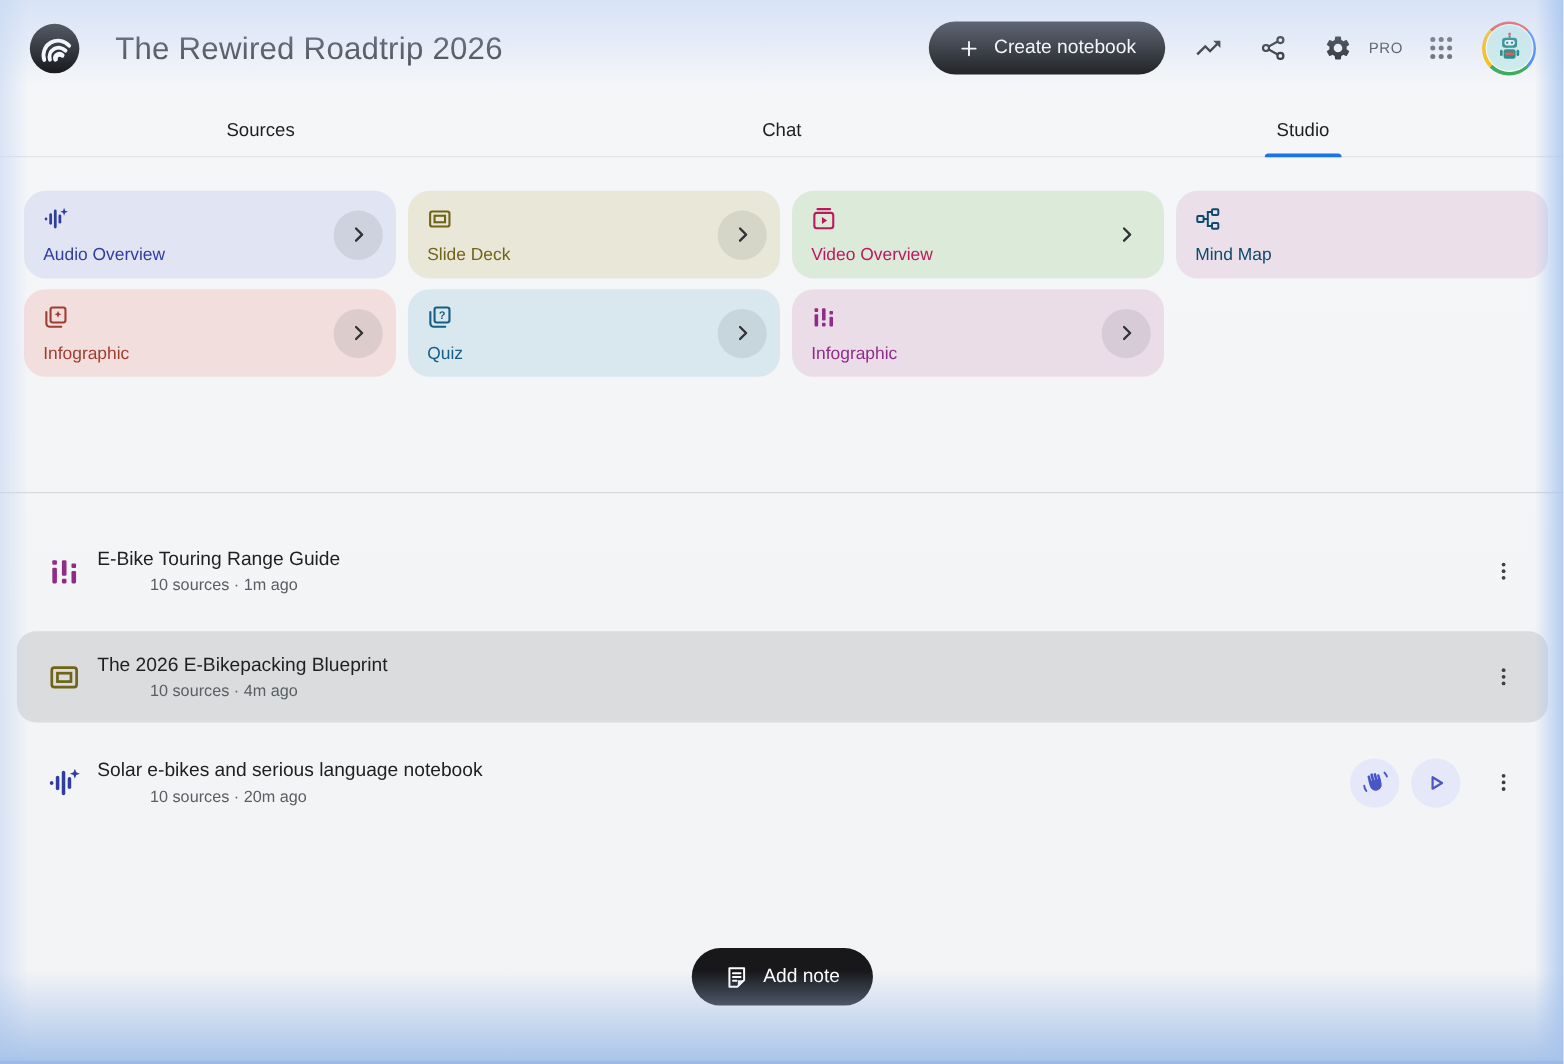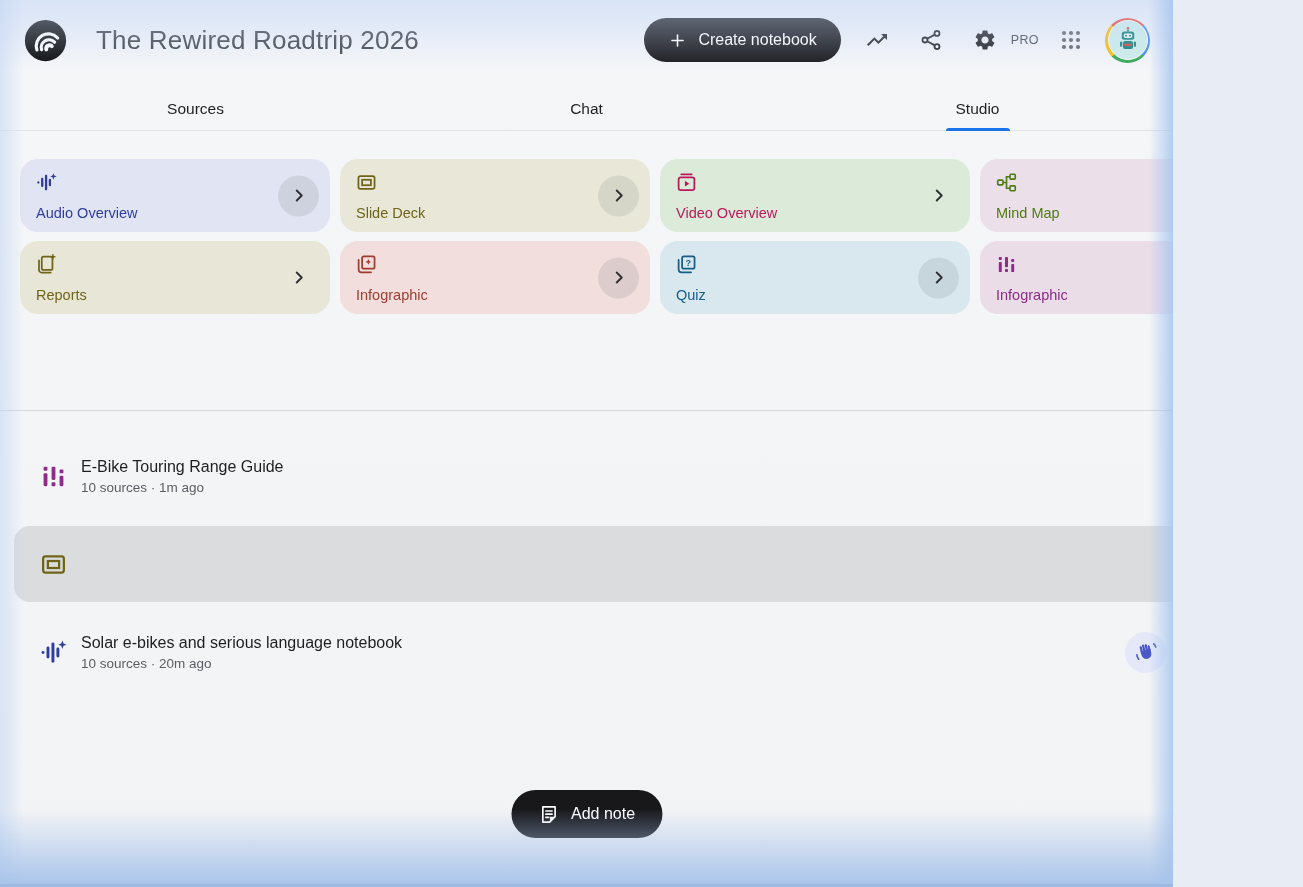--- a/index.html
+++ b/index.html
@@ -1,18 +1,18 @@
 <!DOCTYPE html>
 <html><head>
 <meta charset="utf-8">
 <style>
   * { margin:0; padding:0; box-sizing:border-box; }
   html,body { background:#e7ecf5; }
   body { font-family:"Liberation Sans", sans-serif; }
-  #app { position:relative; width:1173px; height:887px; overflow:hidden;
+  #app { position:relative; width:1303px; height:887px; overflow:hidden;
          background:linear-gradient(180deg,#eef2fa 0px,#f5f6f8 75px,#f2f3f5 100%); }
 
   
   .glow { position:absolute; pointer-events:none; z-index:50; }
   .glow-top { top:0; left:0; right:0; height:70px;
     background:linear-gradient(180deg,rgba(198,215,243,.55),rgba(244,245,248,0)); }
   .glow-left { top:0; bottom:0; left:0; width:24px;
     background:linear-gradient(90deg,rgba(198,215,243,.6),rgba(244,245,248,0)); }
   .glow-right { top:0; bottom:0; right:0; width:24px;
     background:linear-gradient(270deg,rgba(166,197,240,.85),rgba(244,245,248,0)); }
@@ -66,21 +66,21 @@
 
   
   .list { position:absolute; top:438px; left:14px; width:1276px; display:flex;
           flex-direction:column; gap:12px; z-index:2; }
   .row { display:flex; align-items:center; height:76px; border-radius:16px;
          padding:0 25px 0 26px; cursor:pointer; }
   .row-icon { width:27px; height:27px; margin-right:14px; flex:0 0 auto; }
   .row-icon svg { width:27px; height:27px; display:block; }
   .row-text { display:flex; flex-direction:column; gap:4px; }
   .row-title { font-size:16px; color:#1f1f1f; }
-  .row-meta { font-size:13.5px; color:#5a5e63; }
+  .row-meta { font-size:13.5px; color:#5a5e63;margin-left:44px; }
   .row-actions { margin-left:auto; display:flex; align-items:center; gap:10px; }
   .action-circle { width:41px; height:41px; border-radius:50%; border:none; cursor:pointer;
                    display:flex; align-items:center; justify-content:center; }
   .action-circle svg { width:23px; height:23px; }
   .kebab { width:24px; height:36px; border:none; background:transparent; cursor:pointer;
            display:flex; align-items:center; justify-content:center; color:#3c4043; margin-left:14px; }
   .kebab svg { width:20px; height:20px; }
 
   
   .add-note { position:absolute; top:790px; left:50%; transform:translateX(-50%);
@@ -220,45 +220,30 @@
             <path d="M10.2 10.1l5 3.3-5 3.3z" fill="currentColor" stroke="none"></path>
           </svg>
         </span>
     <span class="card-label">Video Overview</span>
         <span class="chev ">
           <svg viewBox="0 0 24 24" fill="none" stroke="currentColor" stroke-width="2.1" stroke-linecap="round" stroke-linejoin="round">
             <path d="M9.5 6.5 15 12l-5.5 5.5"></path>
           </svg>
         </span>
       </div>
-      <div class="card" style="background:#ebdfe9;color:#4d7c0f">
+      <div class="card" style="background:#ebdfe9;color:#0c4a6e">
     <span class="card-icon">
           <svg viewBox="0 0 24 24" fill="none" stroke="currentColor" stroke-width="1.9">
             <rect x="2" y="9.2" width="6" height="5.6" rx="1"></rect>
             <rect x="16" y="2.6" width="6" height="5.6" rx="1"></rect>
             <rect x="16" y="15.8" width="6" height="5.6" rx="1"></rect>
             <path d="M8 12h4M12 12V5.4h4M12 12v6.6h4"></path>
           </svg>
         </span>
     <span class="card-label">Mind Map</span>
-      </div>
-      <div class="card" style="background:#e8e7d7;color:#6f6418">
-    <span class="card-icon">
-          <svg viewBox="0 0 24 24" fill="none" stroke="currentColor" stroke-width="2">
-            <rect x="6.6" y="3" width="12.2" height="15.2" rx="2"></rect>
-            <path d="M3.4 7.2v10.9a3.1 3.1 0 0 0 3.1 3.1h10.3" stroke-linecap="round"></path>
-            <path d="M19.3 0.9v4.4M17.1 3.1h4.4" stroke-width="1.7" stroke-linecap="round"></path>
-          </svg>
-        </span>
-    <span class="card-label">Reports</span>
-        <span class="chev ">
-          <svg viewBox="0 0 24 24" fill="none" stroke="currentColor" stroke-width="2.1" stroke-linecap="round" stroke-linejoin="round">
-            <path d="M9.5 6.5 15 12l-5.5 5.5"></path>
-          </svg>
-        </span>
       </div>
       <div class="card" style="background:#f2dedc;color:#a03d33">
     <span class="card-icon">
           <svg viewBox="0 0 24 24" fill="none" stroke="currentColor" stroke-width="2">
             <rect x="7" y="2.6" width="14.2" height="14.2" rx="2"></rect>
             <path d="M3 6.8v10.9a3.2 3.2 0 0 0 3.2 3.2h11" stroke-linecap="round"></path>
             <path d="M14.1 5.7l1 2.3 2.3 1-2.3 1-1 2.3-1-2.3-2.3-1 2.3-1z" fill="currentColor" stroke="none"></path>
           </svg>
         </span>
     <span class="card-label">Infographic</span>
@@ -331,20 +316,24 @@
           </button>
     </span>
       </div>
       <div class="row" style="background:#dbdcde">
     <span class="row-icon" style="color:#6f6418">
           <svg viewBox="0 0 24 24" fill="none" stroke="currentColor" stroke-width="2">
             <rect x="2.8" y="4.8" width="18.4" height="14.4" rx="2"></rect>
             <rect x="7" y="8.9" width="10" height="6.2"></rect>
           </svg>
         </span>
+    <span class="row-text">
+      <span class="row-title">The 2026 E-Bikepacking Blueprint</span>
+      <span class="row-meta">10 sources · 4m ago</span>
+    </span>
     <span class="row-actions">
       <button class="kebab">
             <svg viewBox="0 0 24 24" fill="currentColor">
               <circle cx="12" cy="5.4" r="1.9"></circle>
               <circle cx="12" cy="12" r="1.9"></circle>
               <circle cx="12" cy="18.6" r="1.9"></circle>
             </svg>
           </button>
     </span>
       </div>

